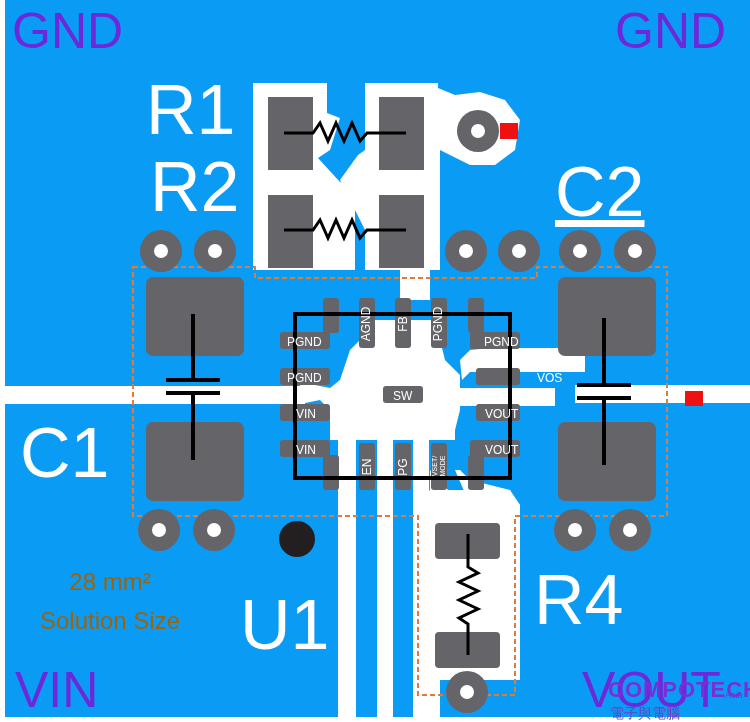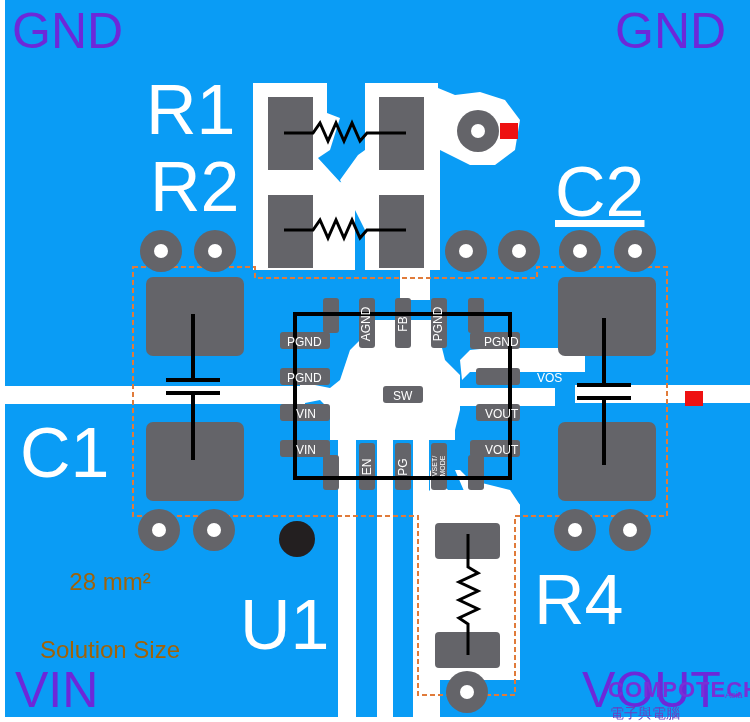--- a/index.html
+++ b/index.html
@@ -187,17 +187,17 @@
 <div class="pin" style="left:485px;top:443px;">VOUT</div>
 <div class="pin" style="left:348px;top:317px;transform:rotate(-90deg);transform-origin:center;width:36px;text-align:center;">AGND</div>
 <div class="pin" style="left:390px;top:317px;transform:rotate(-90deg);width:26px;text-align:center;">FB</div>
 <div class="pin" style="left:420px;top:317px;transform:rotate(-90deg);width:36px;text-align:center;">PGND</div>
 <div class="pin" style="left:357px;top:460px;transform:rotate(-90deg);width:20px;text-align:center;">EN</div>
 <div class="pin" style="left:393px;top:460px;transform:rotate(-90deg);width:20px;text-align:center;">PG</div>
 <div class="pin" style="left:424px;top:458px;transform:rotate(-90deg);width:30px;text-align:center;font-size:7px;line-height:8px;">VSET/ MODE</div>
 <div class="pin" style="left:393px;top:389px;text-align:center;">SW</div>
 
 <div class="note" style="left:20px;top:568px;width:180px;">28 mm²</div>
-<div class="note" style="left:20px;top:607px;width:180px;margin-top:29px;">Solution Size</div>
+<div class="note" style="left:20px;top:607px;width:180px;">Solution Size</div>
 
 <div class="wm" style="left:608px;top:677px;color:#7a2fd6;font-size:22px;font-weight:bold;letter-spacing:1px;">COMPOTECH</div>
 <div class="wm" style="left:725px;top:690px;color:#7a2fd6;font-size:9px;">Asia</div>
 <div class="wm" style="left:610px;top:705px;color:#6a3fc0;font-size:14px;">電子與電腦 www.compotechasia.com</div>
 
 </body></html>

